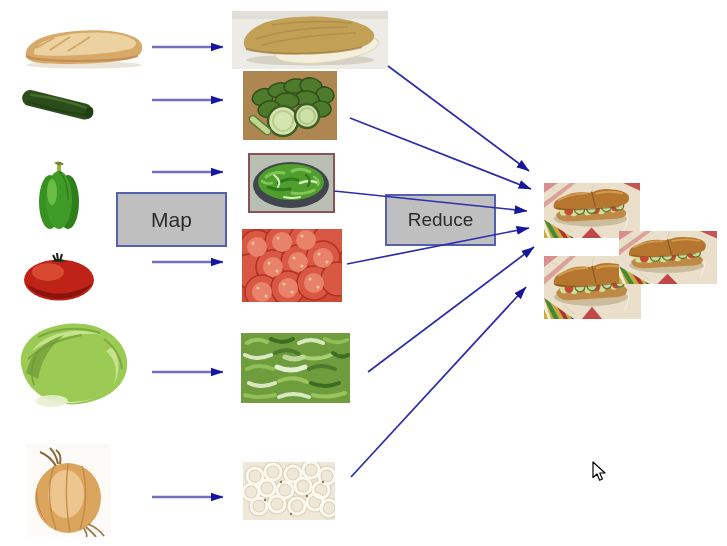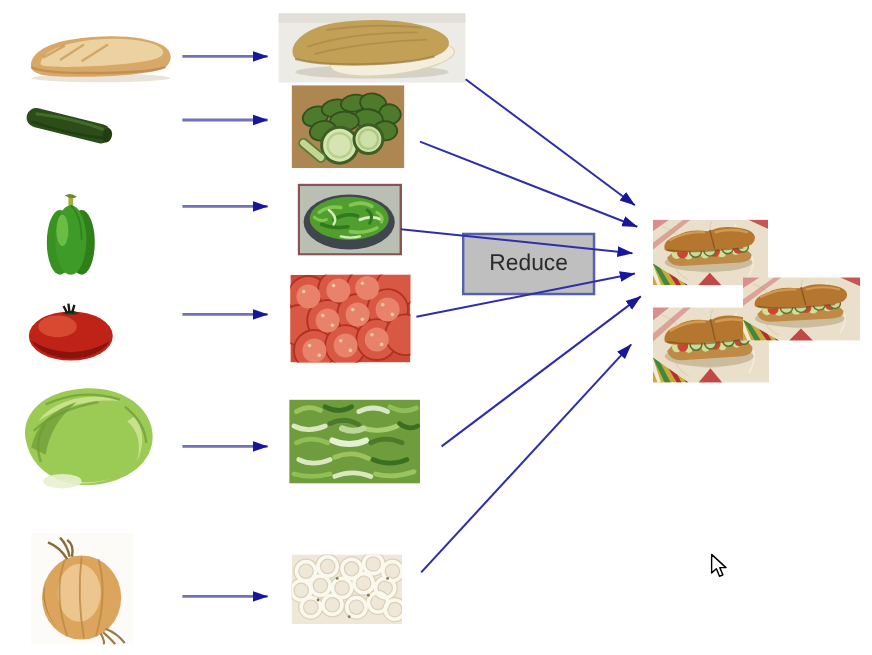--- a/index.html
+++ b/index.html
@@ -325,20 +325,23 @@
       <g fill="#8a7a58">
         <circle cx="38" cy="20" r="1.2"></circle>
           <circle cx="64" cy="34" r="1.2"></circle>
           <circle cx="22" cy="38" r="1.2"></circle>
           <circle cx="80" cy="20" r="1.2"></circle>
           <circle cx="48" cy="52" r="1.2"></circle>
       </g>
     </svg>
   </figure>
 
+  <div class="process-box" id="map-box">
+    <span>Map</span>
+  </div>
   <div class="process-box" id="reduce-box">
     <span>Reduce</span>
   </div>
 
   <div class="sandwich" id="sandwich-1">
     <svg viewBox="0 0 97 57" preserveAspectRatio="none" width="100%" height="100%">
         <use href="#sw"></use>
       </svg>
   </div>
   <div class="sandwich" id="sandwich-3">

